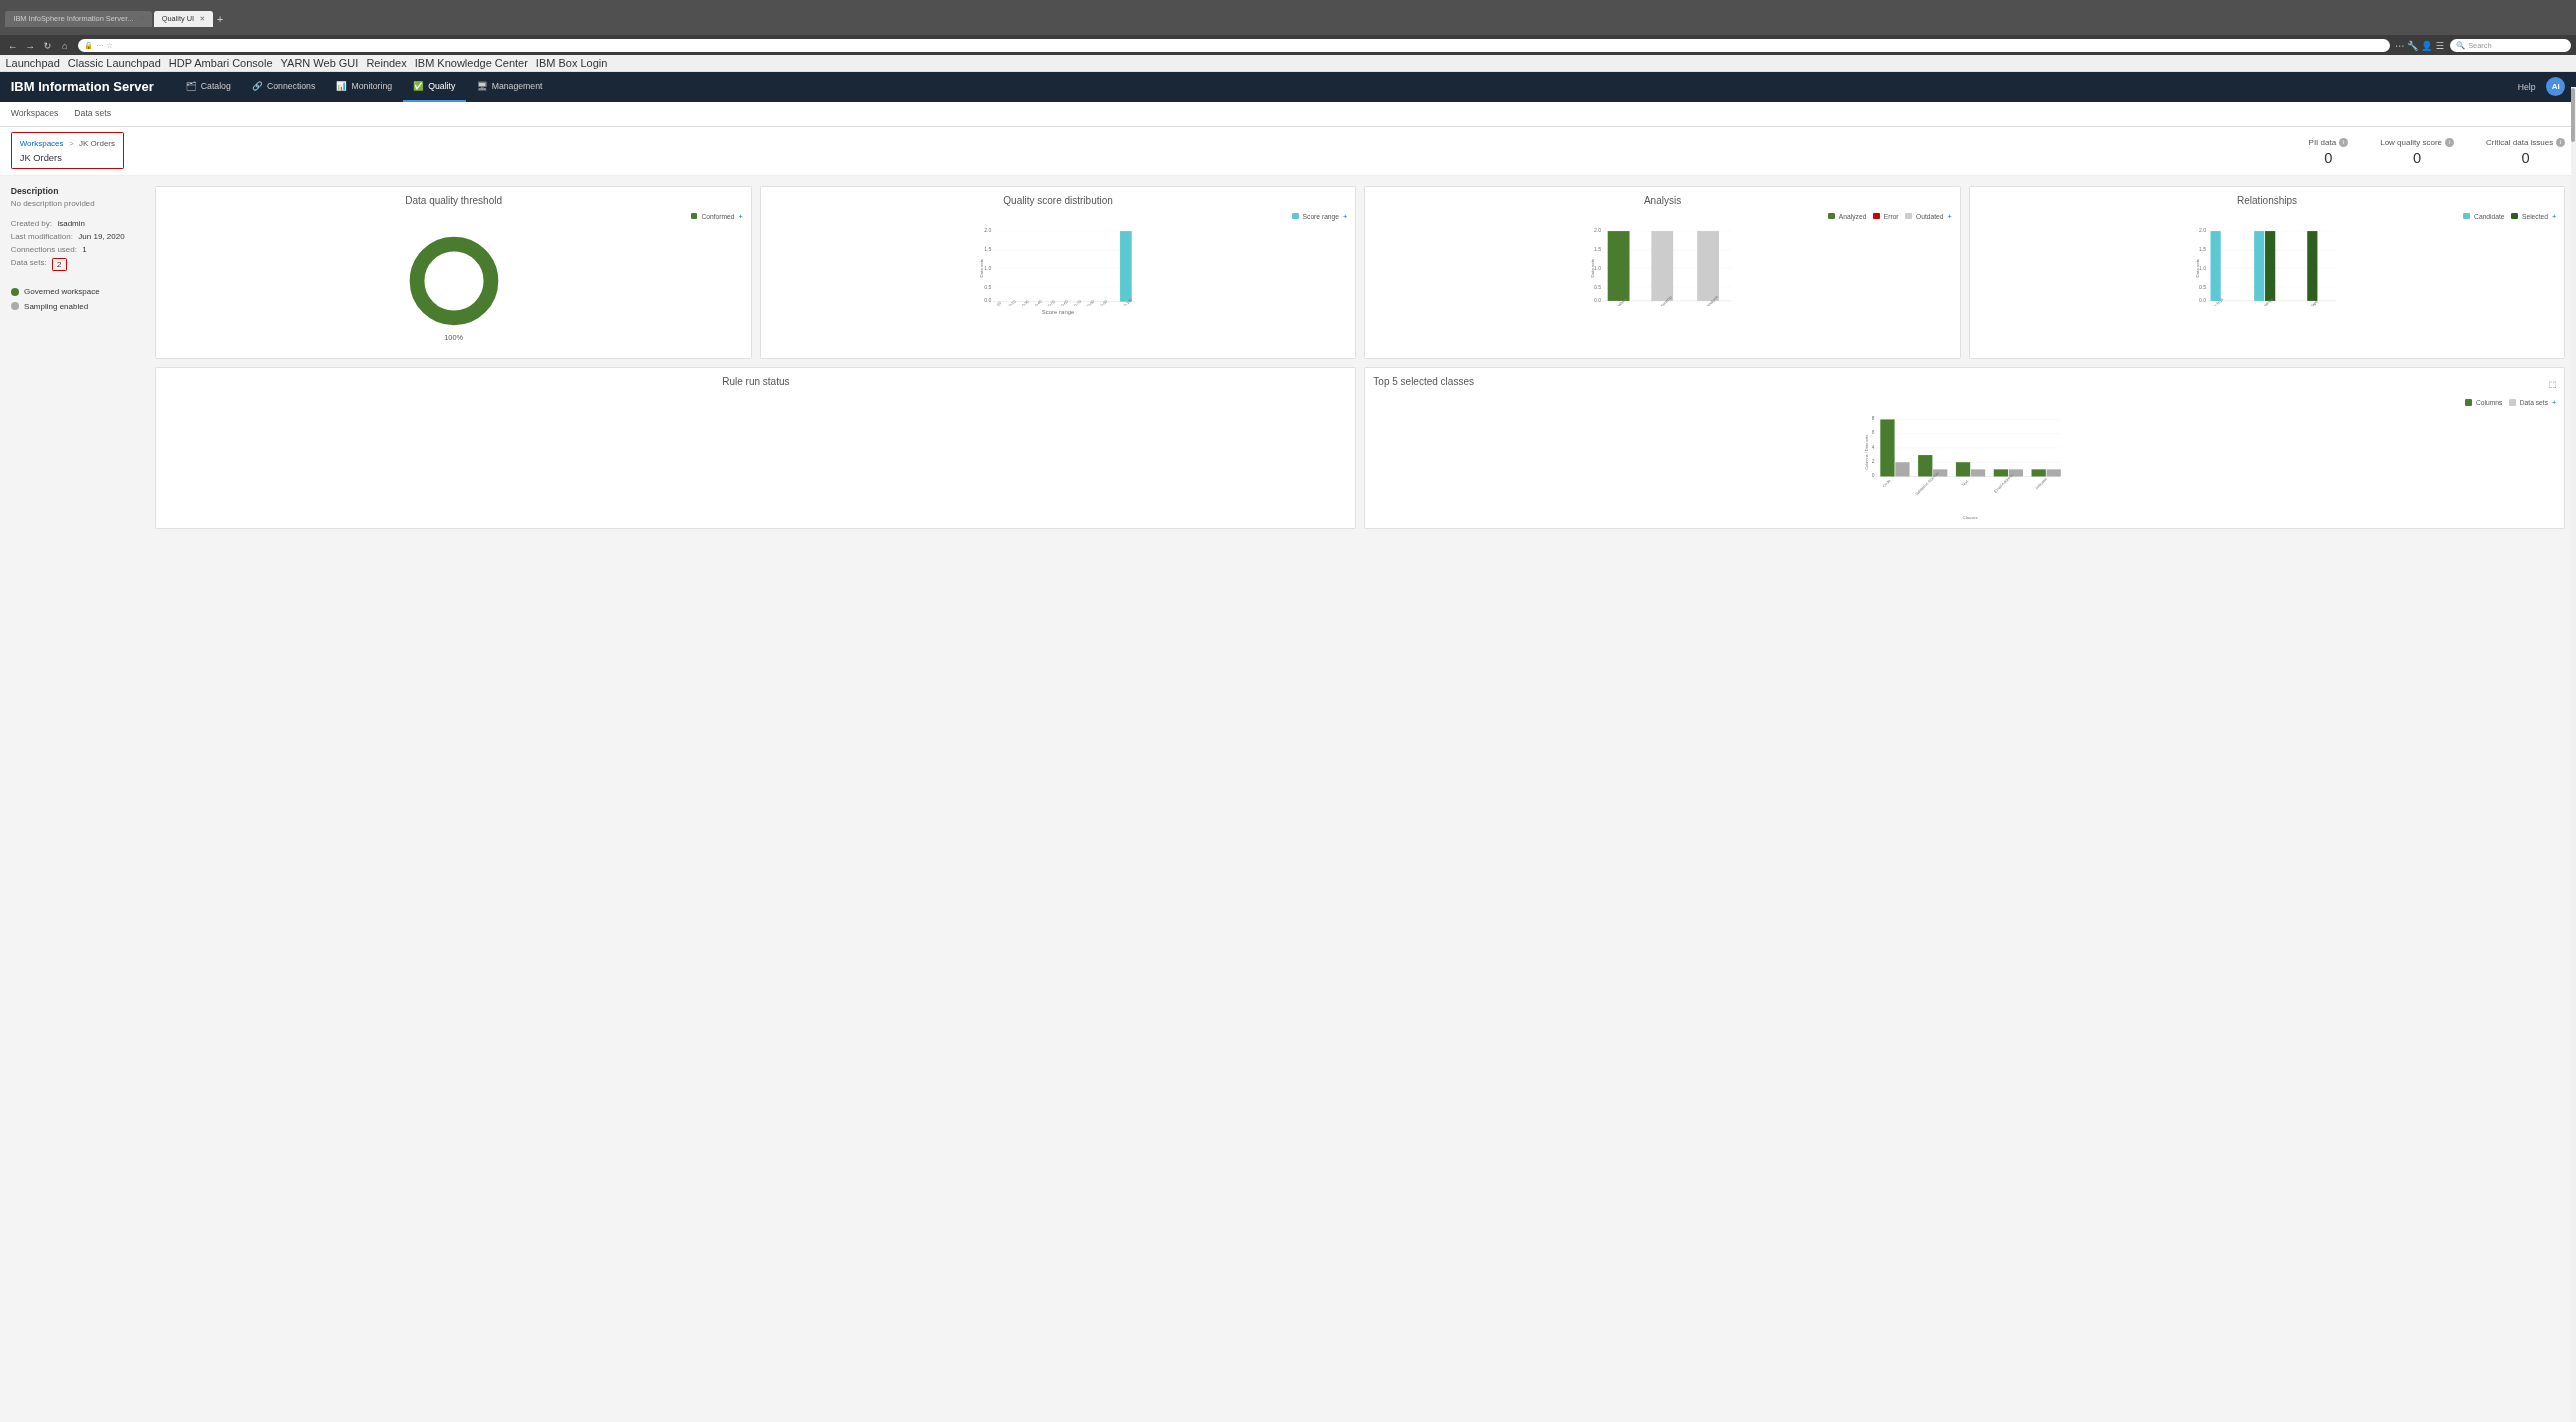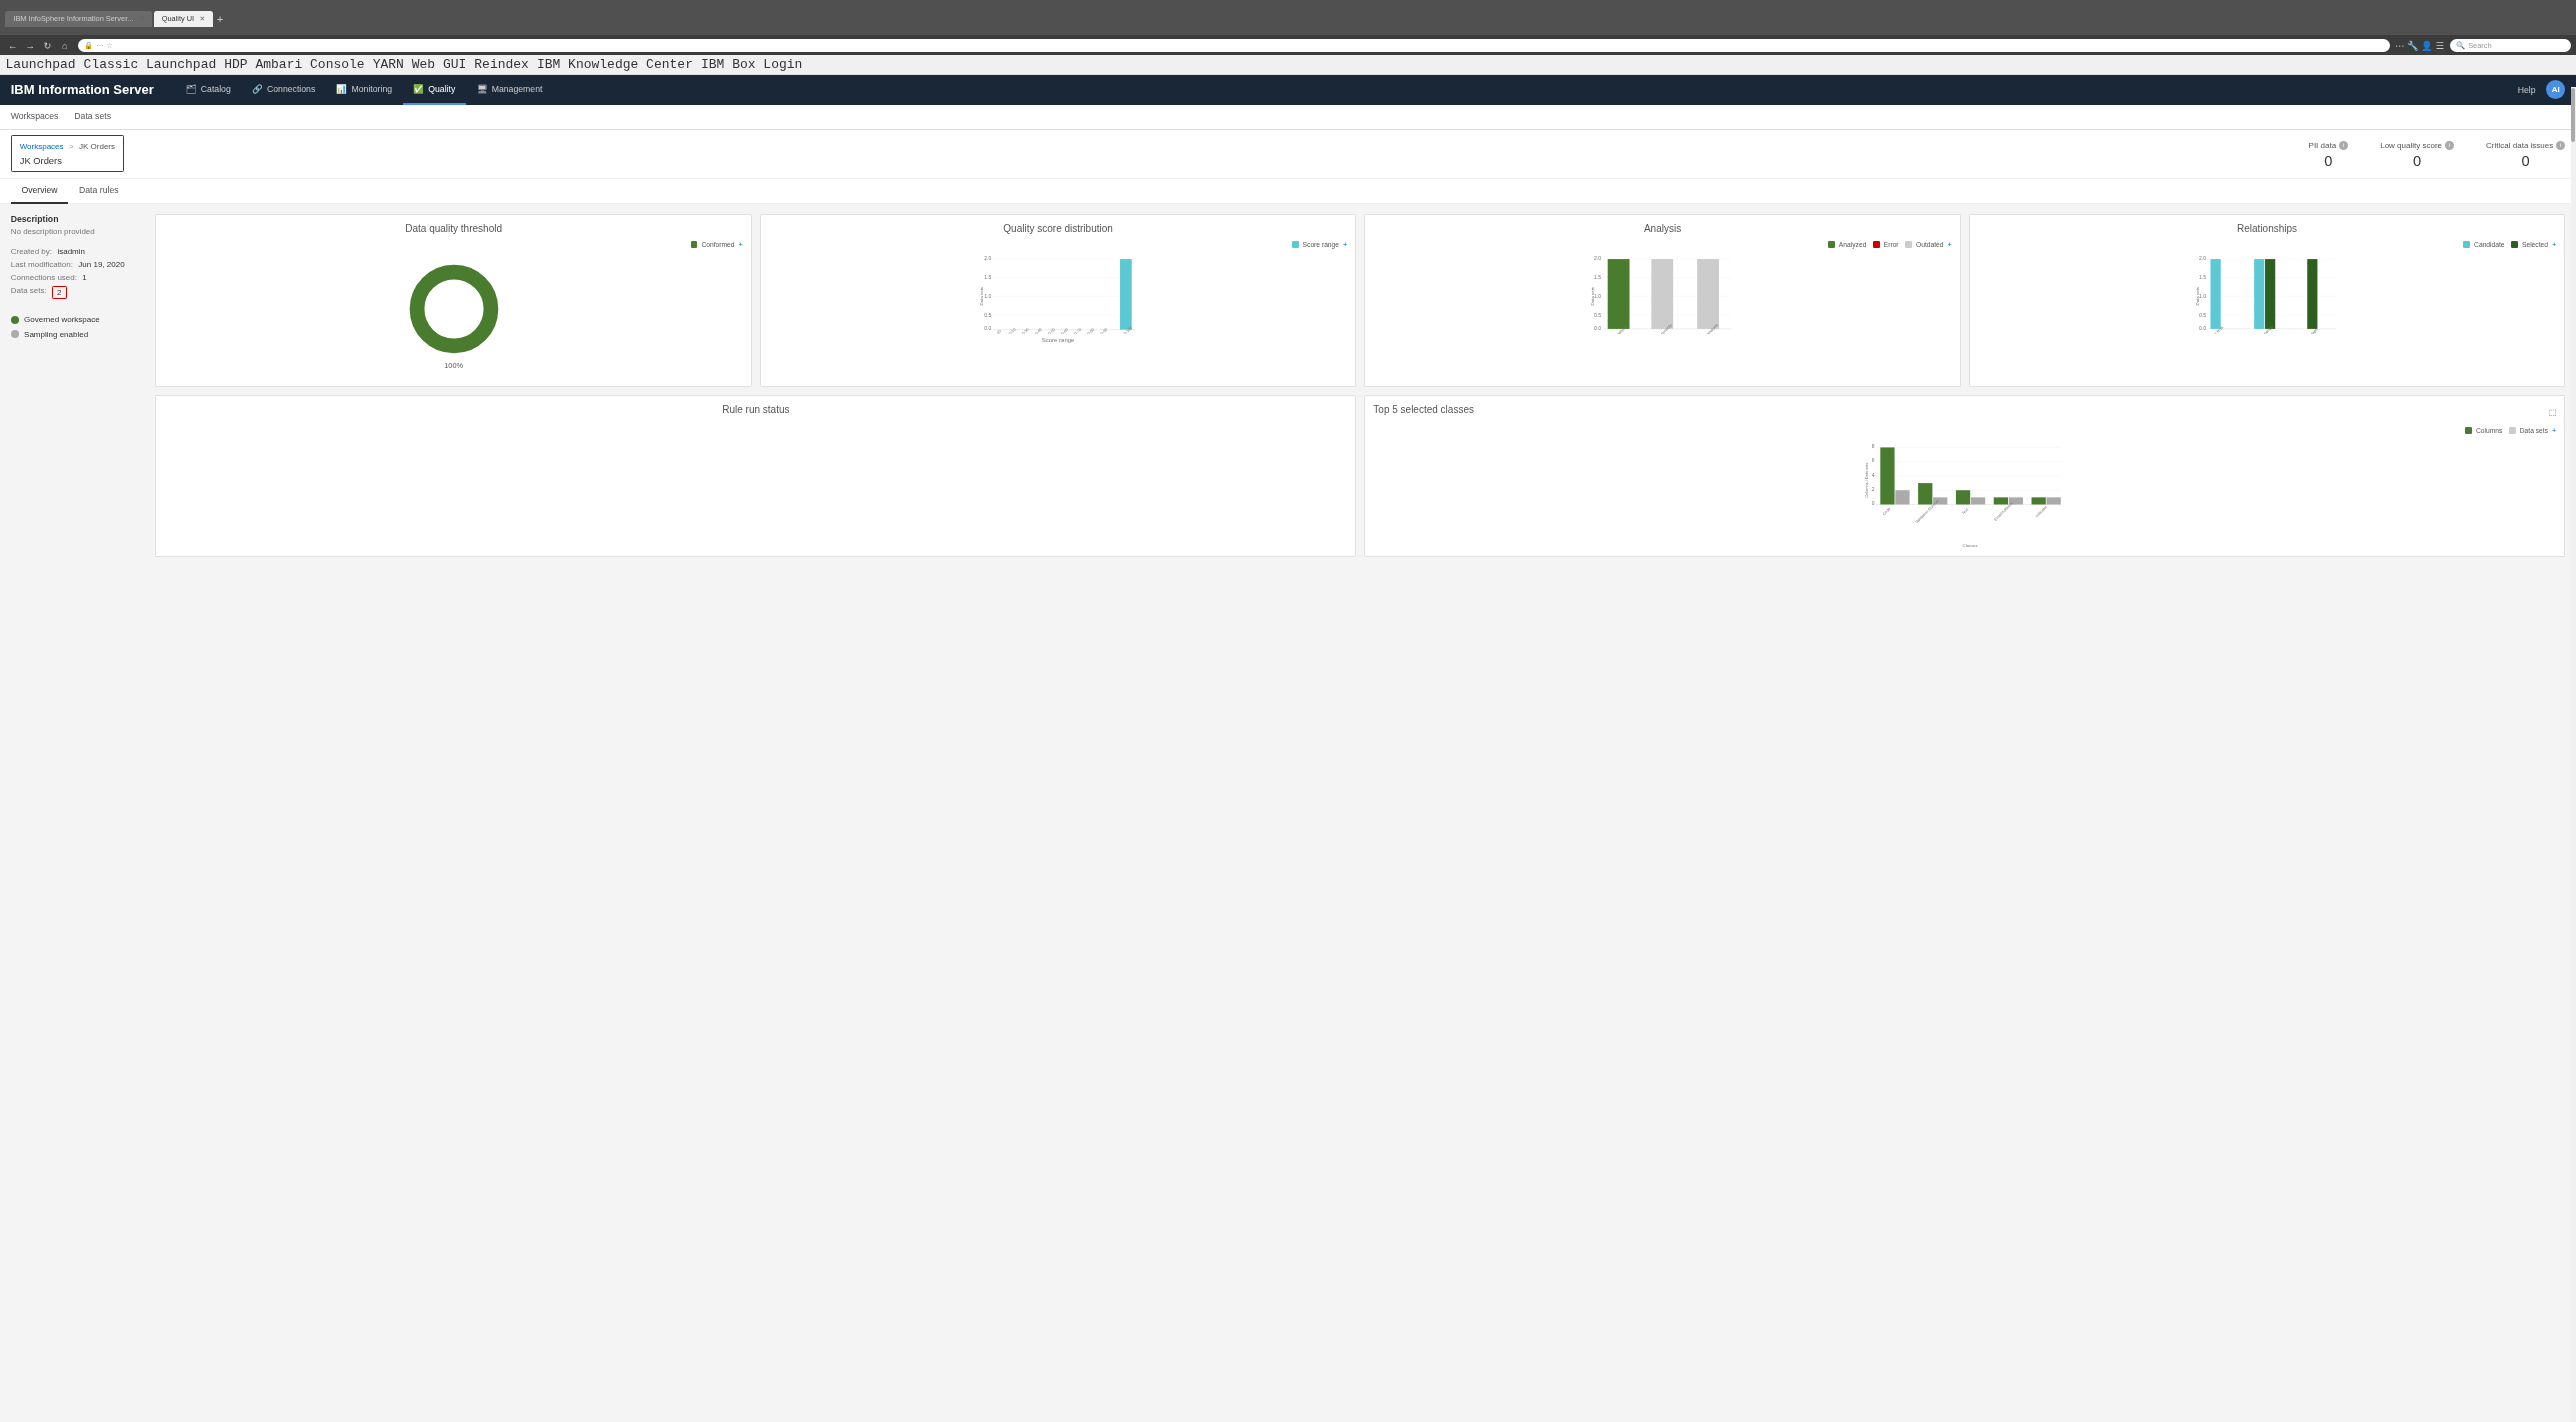--- a/index.html
+++ b/index.html
@@ -14,21 +14,21 @@
     .tab-new { background: none; border: none; color: #ccc; font-size: 10.7px; margin-left: 2.7px; cursor: pointer; }
     .address-bar { display: flex; align-items: center; background: #3c3c3c; padding: 2.7px 5.4px; gap: 5.4px; }
     .nav-buttons { display: flex; gap: 2.7px; align-items: center; }
     .nav-btn { background: none; border: none; color: #ccc; cursor: pointer; font-size: 9.4px; width: 14.7px; height: 14.7px; display: flex; align-items: center; justify-content: center; }
     .url-box { flex: 1; background: #fff; border: none; border-radius: 8px; padding: 2px 6.7px; font-size: 7.4px; color: #333; display: flex; align-items: center; gap: 2.7px; }
     .url-text { flex: 1; font-size: 7.4px; color: #555; overflow: hidden; white-space: nowrap; text-overflow: ellipsis; }
     .search-box { background: #fff; border-radius: 8px; padding: 2px 6.7px; font-size: 7.4px; color: #666; display: flex; align-items: center; gap: 2.7px; min-width: 121px; }
     .toolbar-icons { display: flex; gap: 2.7px; align-items: center; }
     .toolbar-icon { color: #ccc; font-size: 9.4px; cursor: pointer; }
     .bookmarks-bar { background: #f0f0f0; padding: 2px 5.4px; display: flex; gap: 8px; align-items: center; border-bottom: 0.7px solid #ddd; }
-    .bookmark-item { font-size: 13px; color: #333; cursor: pointer; white-space: nowrap; font-family: Liberation Mono, monospace; }
+    .bookmark-item { font-size: 11px; color: #333; cursor: pointer; white-space: nowrap; }
 
     
     .app-header { background: #1a2737; display: flex; align-items: center; padding: 0 10.7px; height: 29.5px; }
     .app-logo { color: #fff; font-size: 13px; font-weight: bold; margin-right: 21.4px; }
     .app-nav { display: flex; gap: 0; flex: 1; }
     .app-nav-item { color: #ccc; padding: 0 10.7px; height: 29.5px; display: flex; align-items: center; gap: 4px; cursor: pointer; font-size: 8.7px; border-bottom: 2px solid transparent; }
     .app-nav-item.active { color: #fff; border-bottom: 2px solid #4a90e2; }
     .header-right { display: flex; align-items: center; gap: 10.7px; margin-left: auto; }
     .help-link { color: #ccc; font-size: 8.7px; cursor: pointer; }
     .user-avatar { width: 19px; height: 19px; border-radius: 50%; background: #4a90e2; display: flex; align-items: center; justify-content: center; color: #fff; font-size: 8px; font-weight: bold; cursor: pointer; }
@@ -222,24 +222,20 @@
       <div class="stat-item">
         <div class="stat-label">
           <span>Critical data issues</span>
           <span class="info-icon">i</span>
         </div>
         <div class="stat-value">0</div>
       </div>
     </div>
   </div>
 
-  <div class="page-tabs" style="background:#fff;">
-    <div class="page-tab active">Overview</div>
-    <div class="page-tab">Data rules</div>
-  </div>
 
   <div class="main-layout">
 
     <div class="sidebar">
       <div class="description-title">Description</div>
       <div class="description-text">No description provided</div>
 
       <div style="margin-top:10.7px;">
         <div class="sidebar-meta-row">
           <span class="sidebar-meta-key">Created by:</span>

